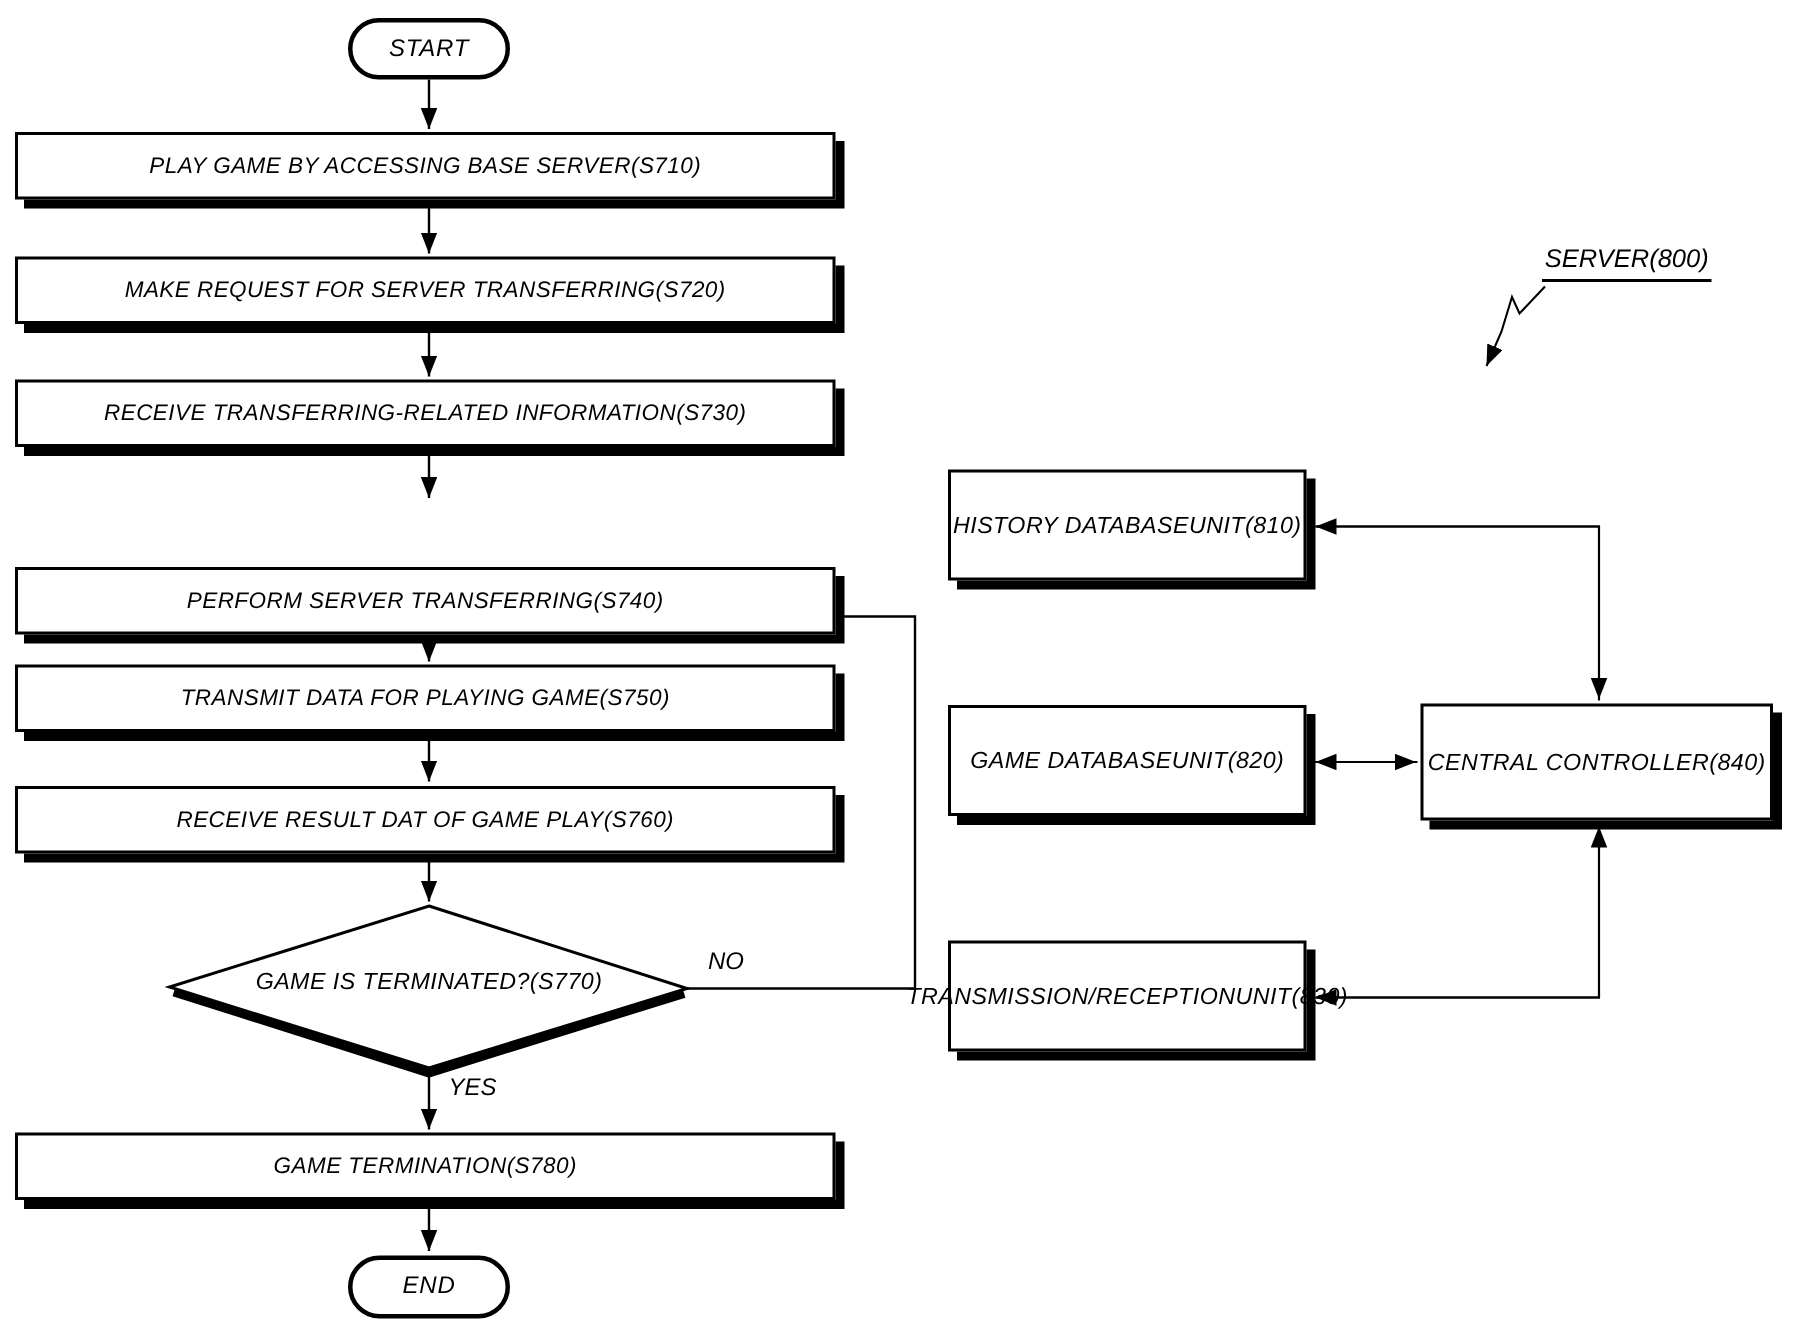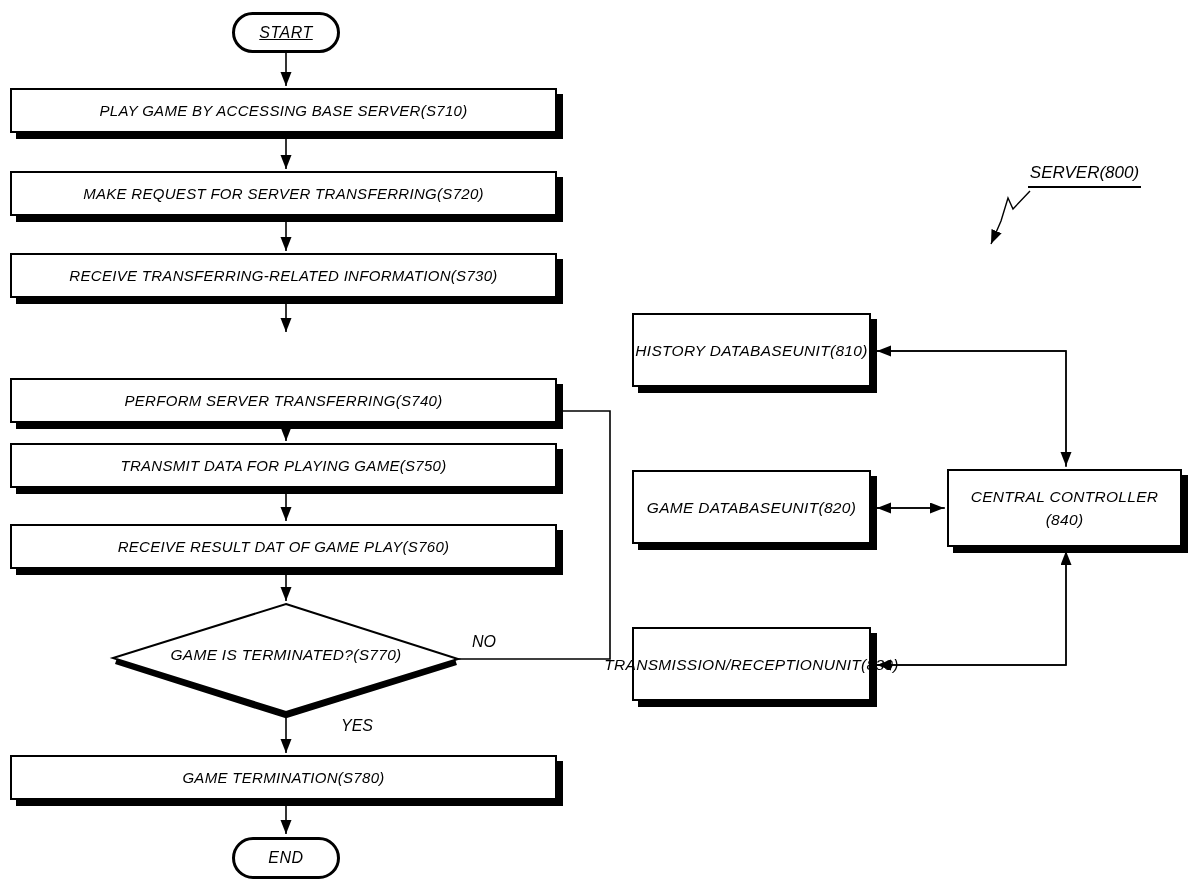--- a/index.html
+++ b/index.html
@@ -60,21 +60,21 @@
     letter-spacing: 0.3px;
   }
   .controller {
     left: 947px;
     top: 469px;
     width: 231px;
     height: 74px;
     box-shadow: 6px 6px 0 #000000;
     font-size: 15.5px;
     line-height: 23px;
-    flex-direction: column;
+    flex-direction: row;
     letter-spacing: 0.3px;
   }
   .free-label {
     position: absolute;
     z-index: 2;
     font-size: 16px;
     white-space: nowrap;
     text-align: center;
   }
   .decision-text {
@@ -136,21 +136,21 @@
       <path d="M877,351 L1066,351 L1066,466" marker-end="url(#arw)"></path>
       <path d="M945,508 L877,508" marker-end="url(#arw)"></path>
       <path d="M874,508 L944,508" marker-end="url(#arw)"></path>
       <path d="M1066,552 L1066,665 L877,665" marker-end="url(#arw)"></path>
       <path d="M877,665 L1066,665 L1066,551" marker-end="url(#arw)"></path>
 
       <path d="M1030,191 L1013,209 L1008,198 L1001,221 L991,244" marker-end="url(#arw)"></path>
     </g>
   </svg>
 
-  <div class="node terminal" style="left:232px; top:12px; width:102px; height:35px;text-decoration:underline;">
+  <div class="node terminal" style="left:232px; top:12px; width:102px; height:35px;">
     <span>START</span>
   </div>
 
   <div class="node step" style="top:88px;">
     <span>PLAY GAME BY ACCESSING BASE SERVER(S710)</span>
   </div>
 
   <div class="node step" style="top:171px;">
     <span>MAKE REQUEST FOR SERVER TRANSFERRING(S720)</span>
   </div>
@@ -168,21 +168,21 @@
   </div>
 
   <div class="node step" style="top:524px;">
     <span>RECEIVE RESULT DAT OF GAME PLAY(S760)</span>
   </div>
 
   <div class="decision-text">GAME IS TERMINATED?(S770)</div>
 
   <div class="free-label" style="left:472px; top:633px;">NO</div>
 
-  <div class="free-label" style="left:299px; top:717px;margin-left:42px;">YES</div>
+  <div class="free-label" style="left:299px; top:717px;">YES</div>
 
   <div class="node step" style="top:755px;">
     <span>GAME TERMINATION(S780)</span>
   </div>
 
   <div class="node terminal" style="left:232px; top:837px; width:102px; height:36px;">
     <span>END</span>
   </div>
 
   <div class="callout">

